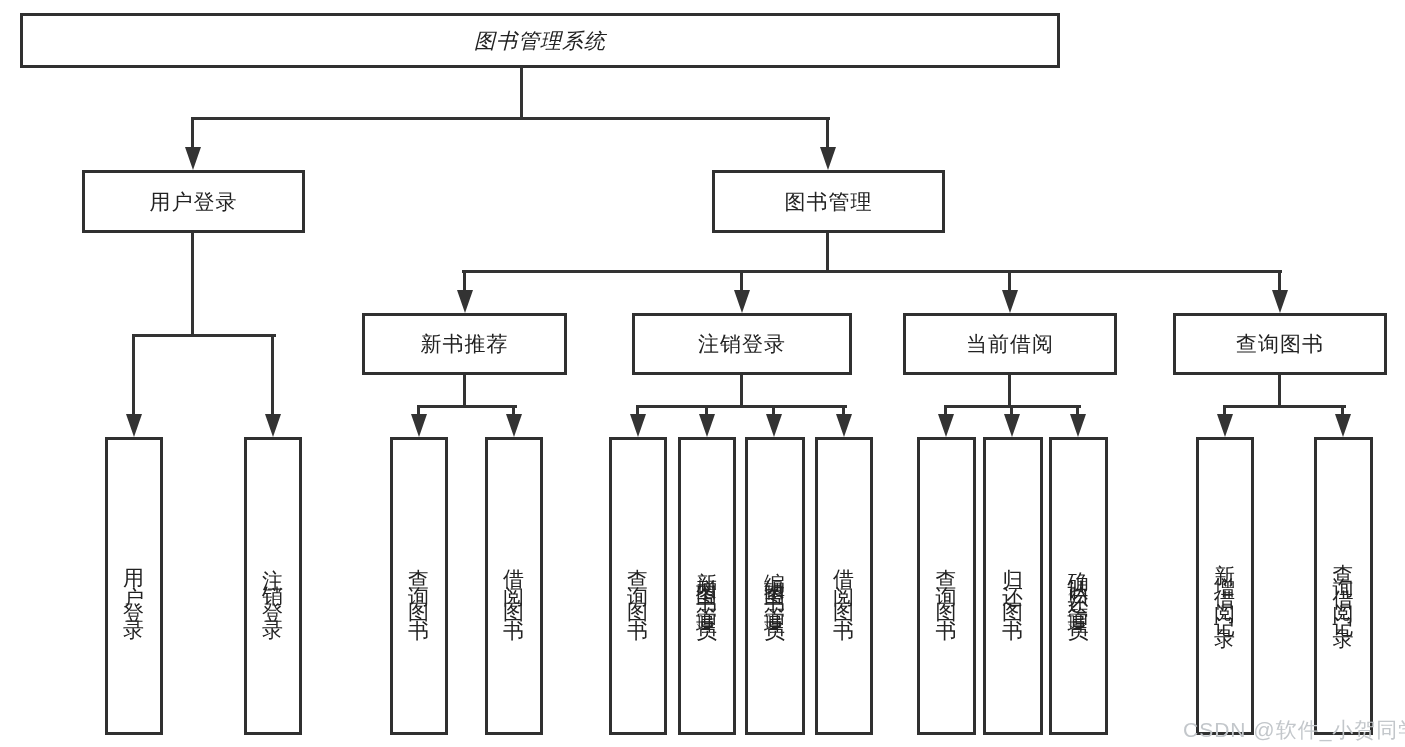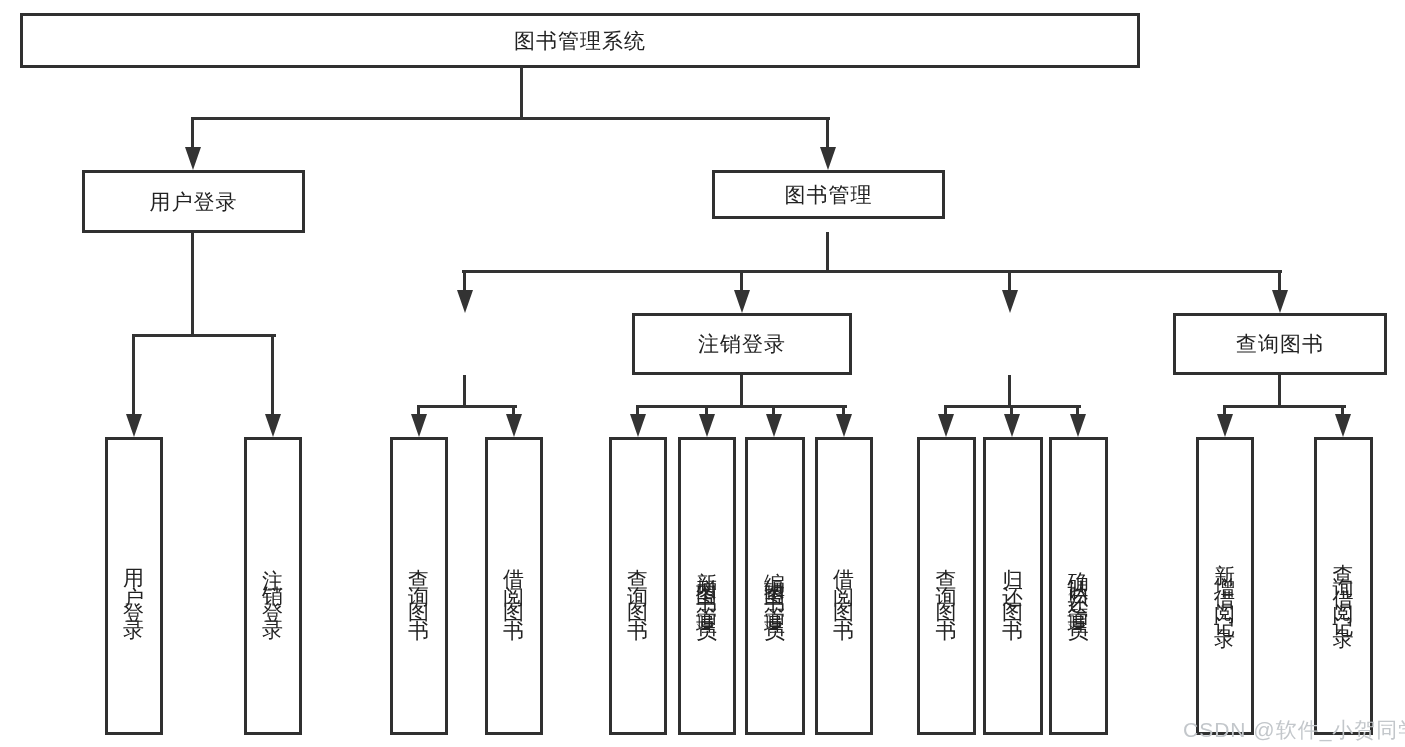--- a/index.html
+++ b/index.html
@@ -30,35 +30,35 @@
   .watermark{
     position:absolute;top:716px;left:1183px;font-size:21px;color:#c3c7cb;
     letter-spacing:1px;white-space:nowrap;
   }
 </style>
 </head>
 <body>
 
 <div class="canvas">
 
-  <div class="node" style="left:20px;top:13px;width:1120px;height:55px;">
+  <div class="node" style="left:20px;top:13px;width:1040px;height:55px;font-style:italic;">
     <span>图书管理系统</span>
   </div>
 
   <div class="vline" style="left:520px;top:66px;height:53px;"></div>
   <div class="hline" style="left:191px;top:117px;width:639px;"></div>
   <div class="vline" style="left:191px;top:117px;height:33px;"></div>
   <div class="arrow" style="left:185px;top:147px;"></div>
   <div class="vline" style="left:826px;top:117px;height:33px;"></div>
   <div class="arrow" style="left:820px;top:147px;"></div>
 
   <div class="node" style="left:82px;top:170px;width:223px;height:63px;">
     <span>用户登录</span>
   </div>
-  <div class="node" style="left:712px;top:170px;width:233px;height:49px;">
+  <div class="node" style="left:712px;top:170px;width:233px;height:63px;">
     <span>图书管理</span>
   </div>
 
   <div class="vline" style="left:191px;top:232px;height:104px;"></div>
   <div class="hline" style="left:132px;top:334px;width:144px;"></div>
   <div class="vline" style="left:132px;top:334px;height:82px;"></div>
   <div class="arrow" style="left:126px;top:414px;"></div>
   <div class="vline" style="left:271px;top:334px;height:82px;"></div>
   <div class="arrow" style="left:265px;top:414px;"></div>
 
@@ -66,22 +66,28 @@
   <div class="hline" style="left:462px;top:270px;width:820px;"></div>
   <div class="vline" style="left:463px;top:270px;height:23px;"></div>
   <div class="arrow" style="left:457px;top:290px;"></div>
   <div class="vline" style="left:740px;top:270px;height:23px;"></div>
   <div class="arrow" style="left:734px;top:290px;"></div>
   <div class="vline" style="left:1008px;top:270px;height:23px;"></div>
   <div class="arrow" style="left:1002px;top:290px;"></div>
   <div class="vline" style="left:1278px;top:270px;height:23px;"></div>
   <div class="arrow" style="left:1272px;top:290px;"></div>
 
+  <div class="node" style="left:362px;top:313px;width:205px;height:62px;">
+    <span>新书推荐</span>
+  </div>
   <div class="node" style="left:632px;top:313px;width:220px;height:62px;">
     <span>注销登录</span>
+  </div>
+  <div class="node" style="left:903px;top:313px;width:214px;height:62px;">
+    <span>当前借阅</span>
   </div>
   <div class="node" style="left:1173px;top:313px;width:214px;height:62px;">
     <span>查询图书</span>
   </div>
 
   <div class="vline" style="left:463px;top:375px;height:33px;"></div>
   <div class="vline" style="left:740px;top:375px;height:33px;"></div>
   <div class="vline" style="left:1008px;top:375px;height:33px;"></div>
   <div class="vline" style="left:1278px;top:375px;height:33px;"></div>
 

